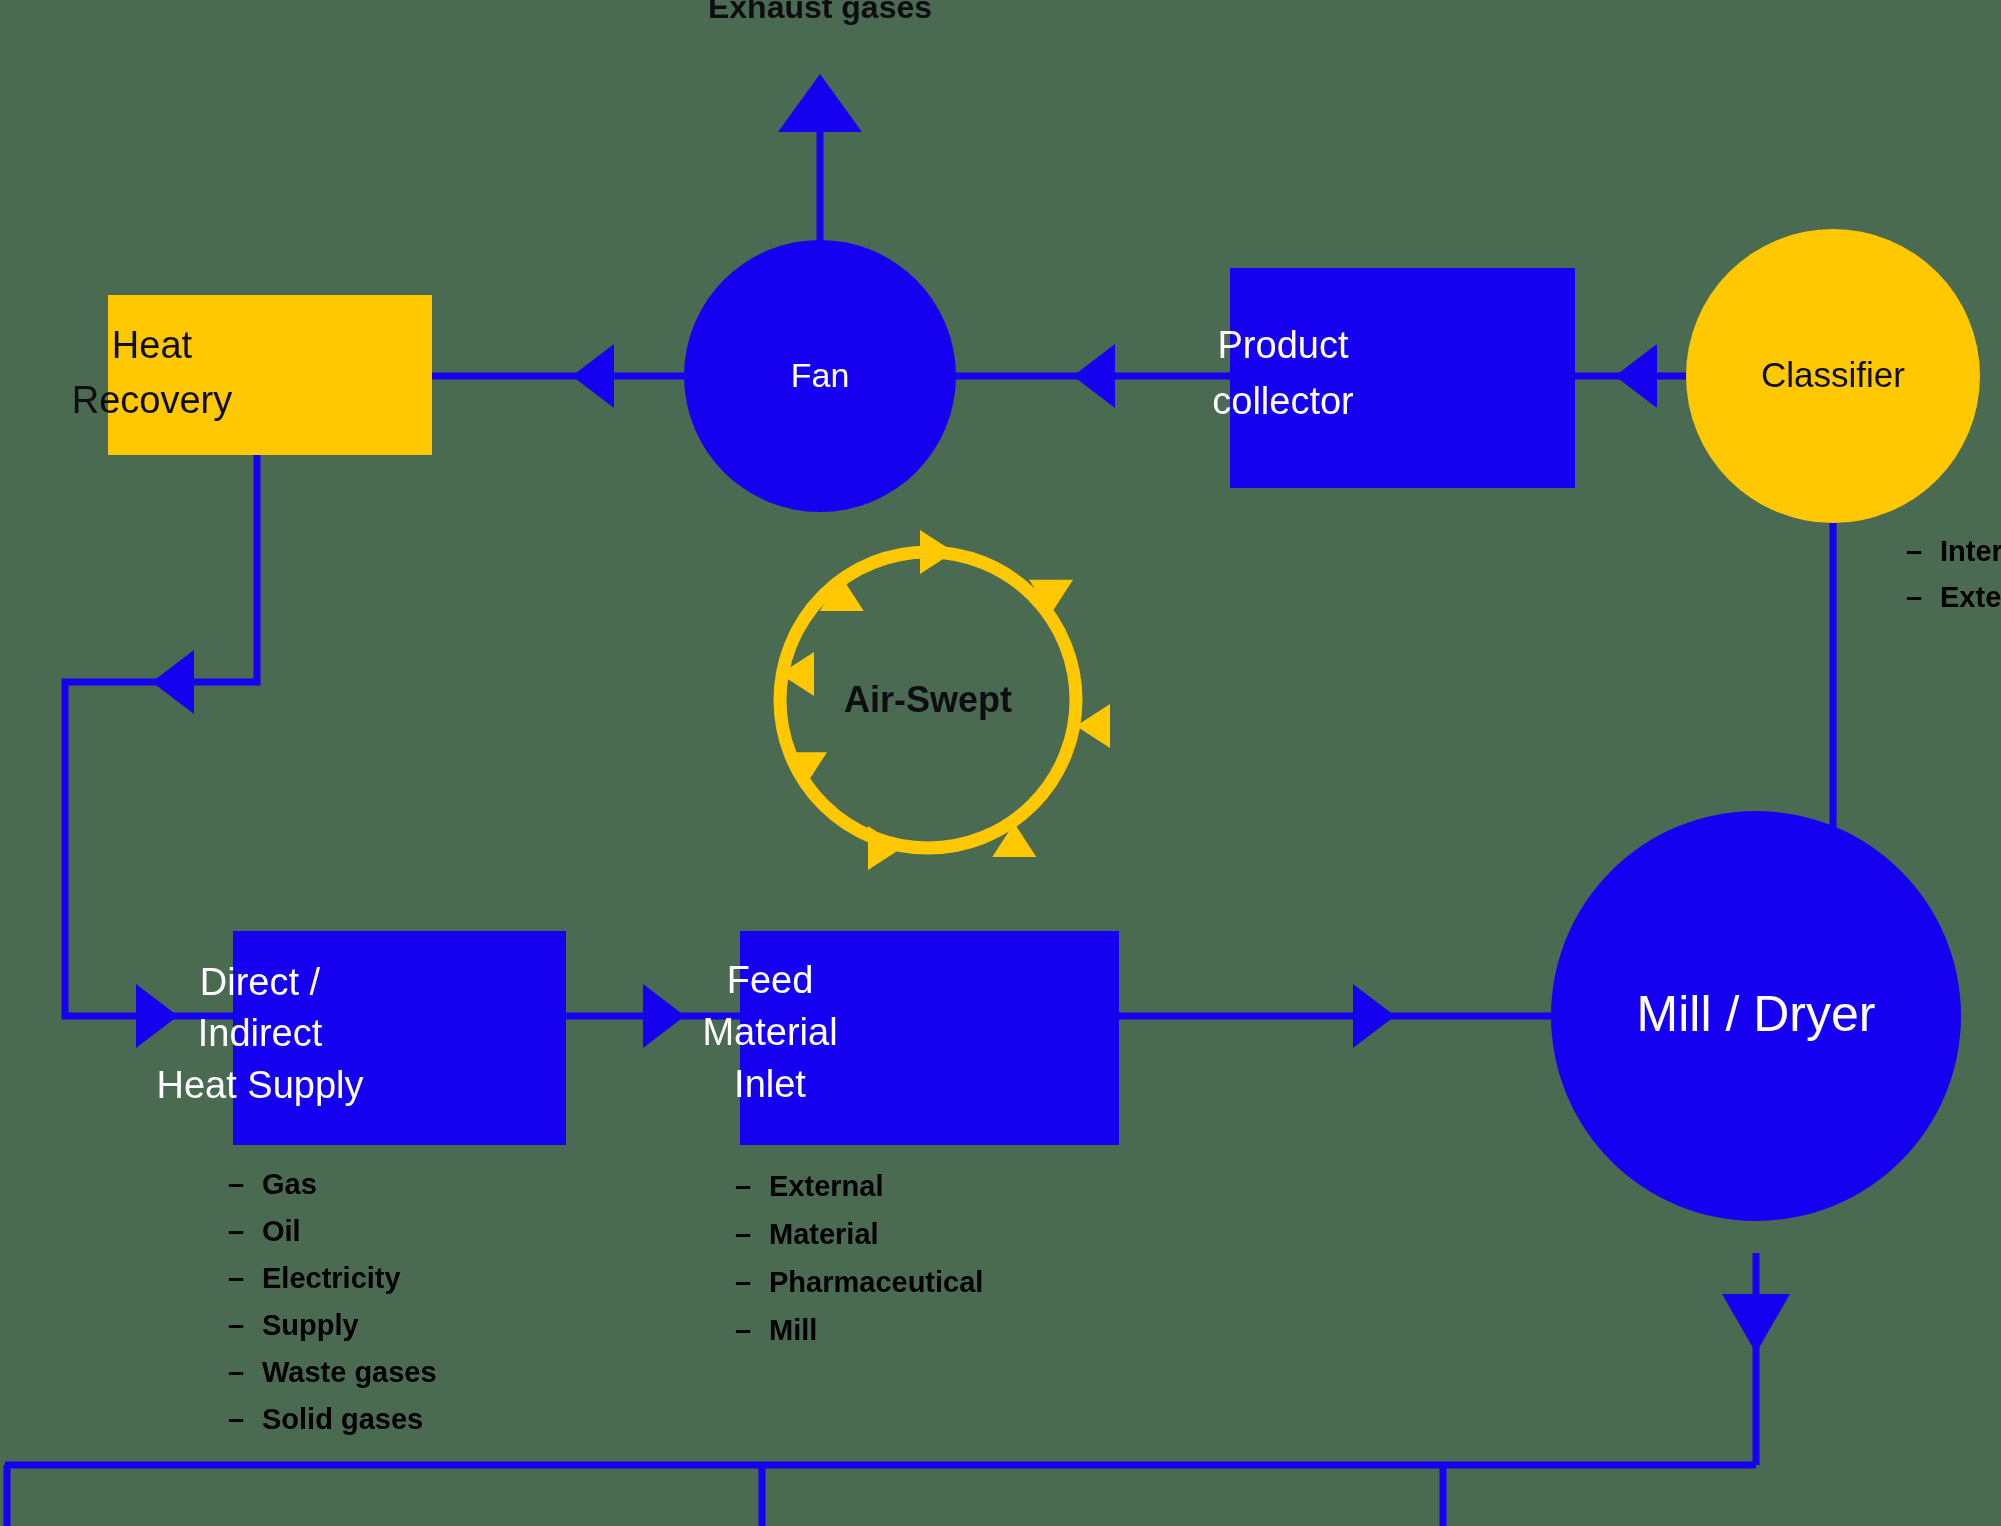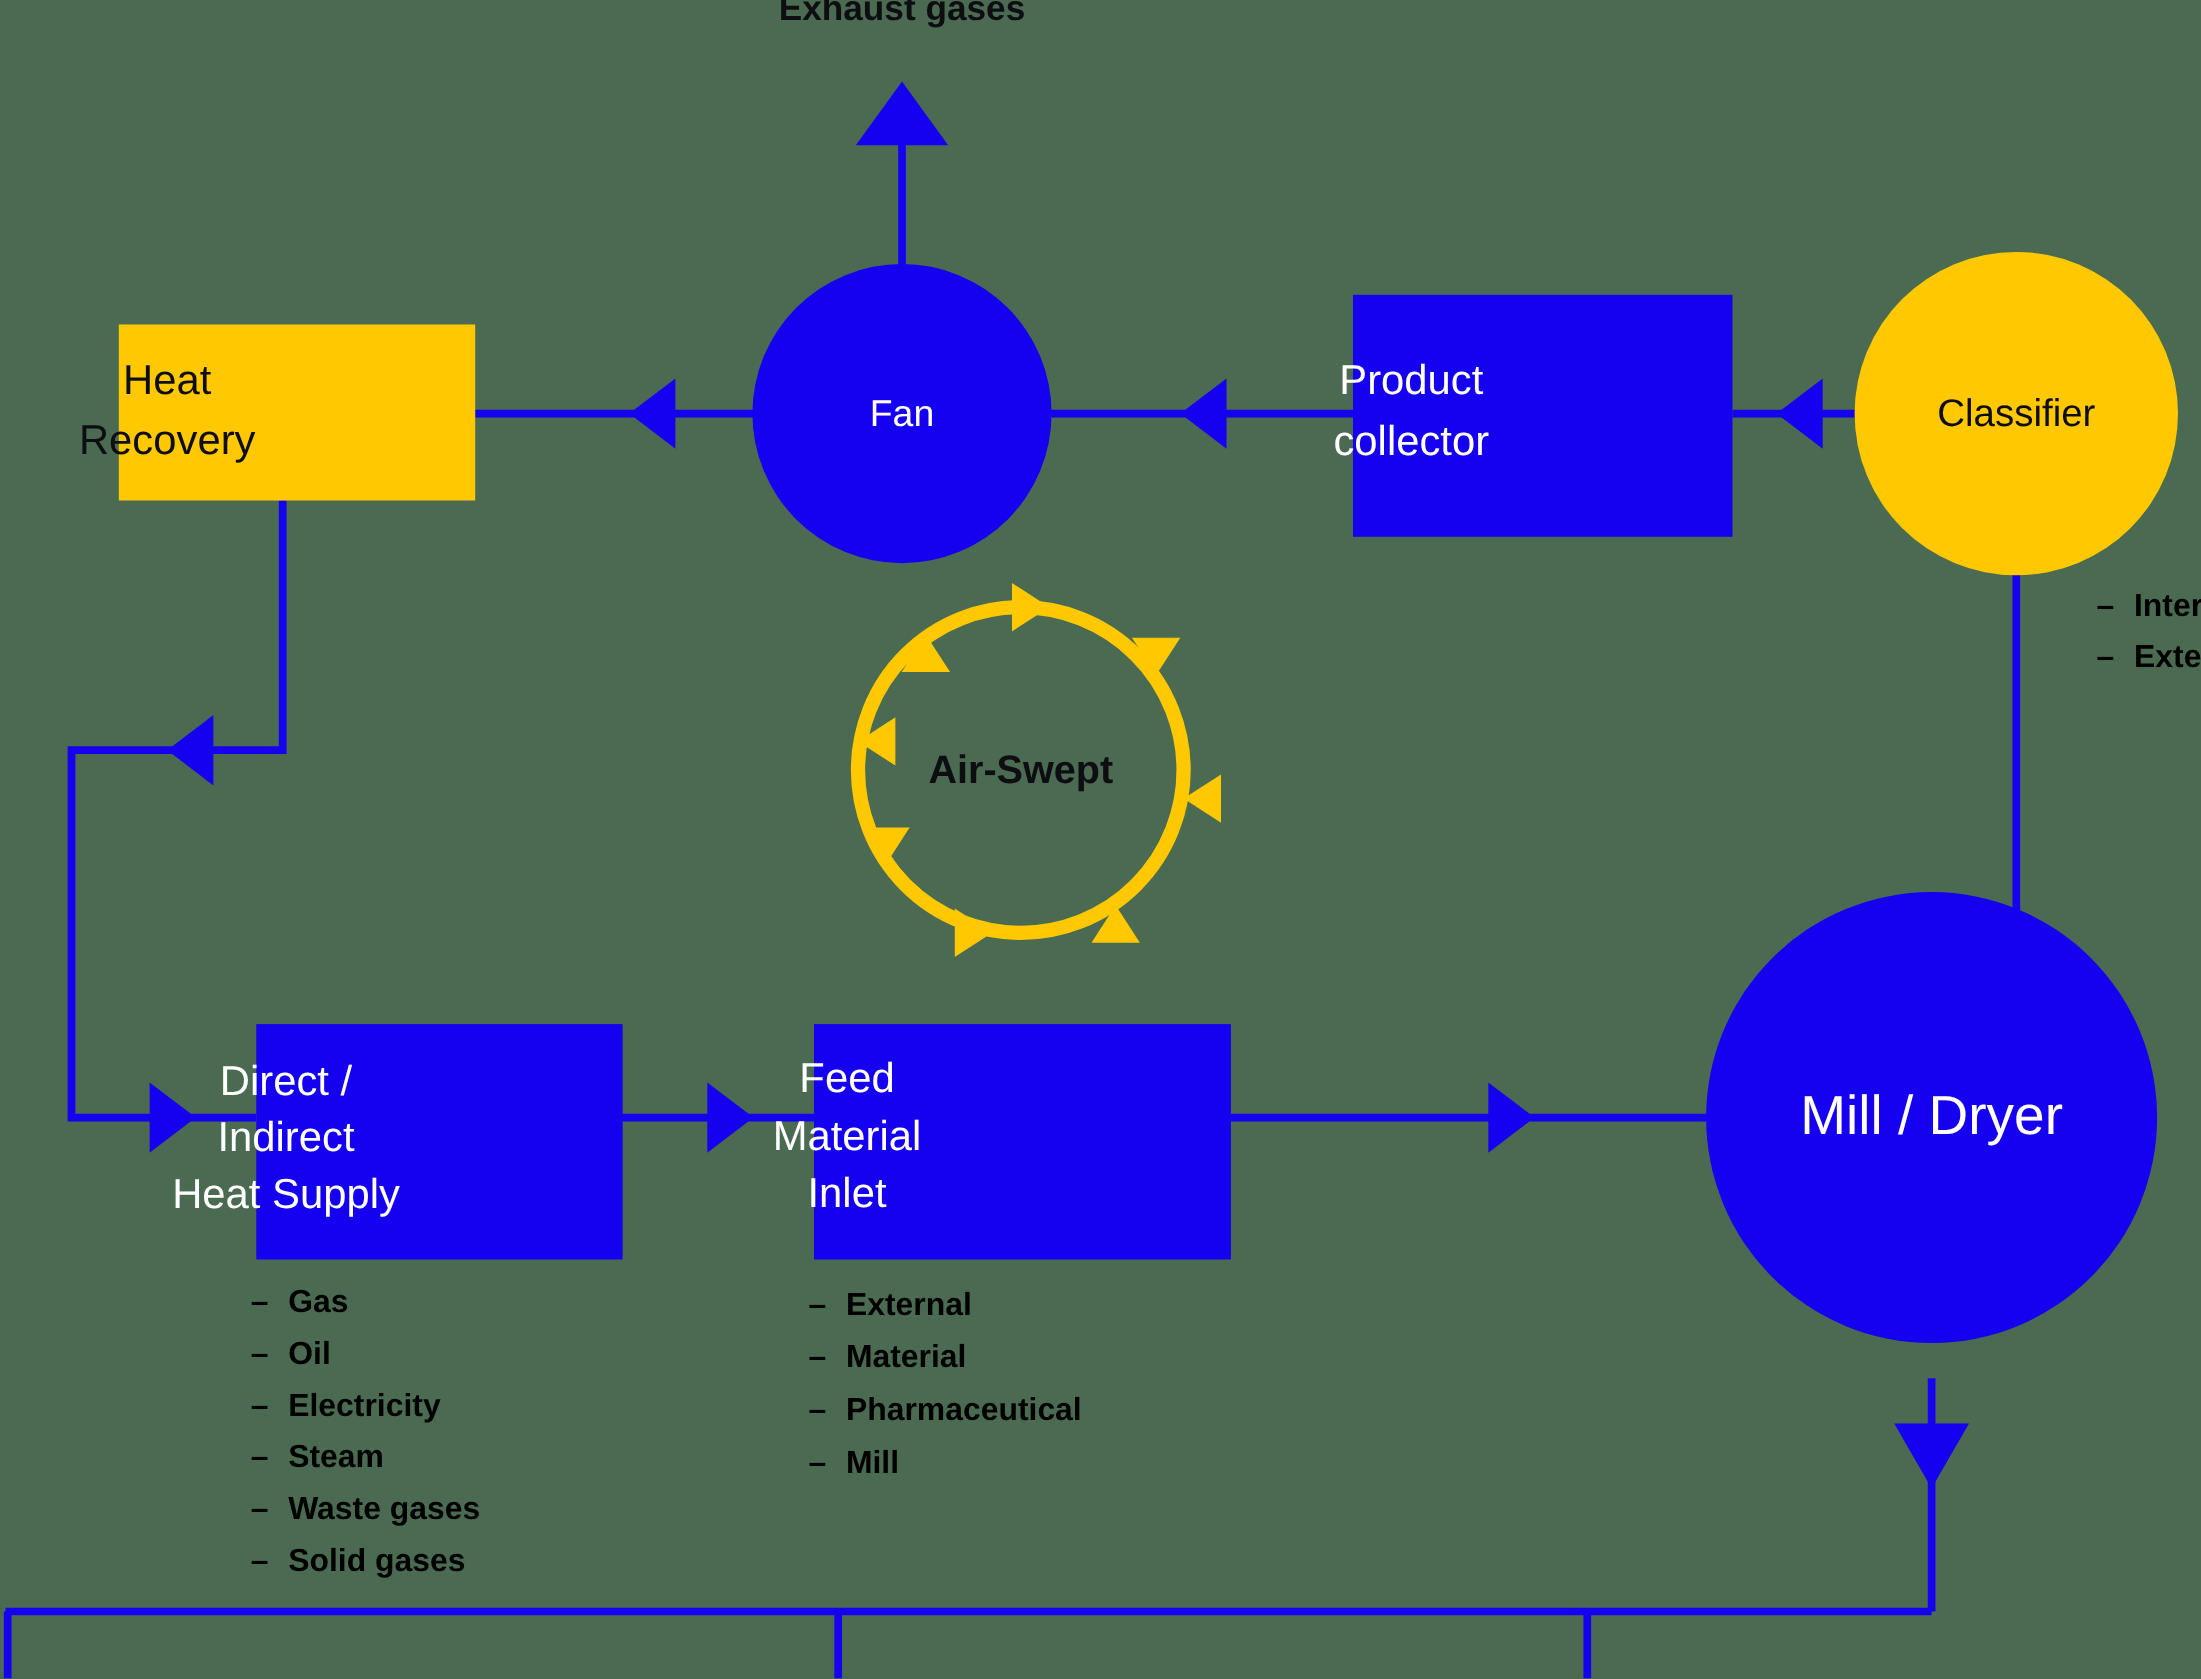--- a/index.html
+++ b/index.html
@@ -162,21 +162,21 @@
     <div style="display:flex; align-items:baseline; gap:20px; height:47px;">
       <span class="list-text" style="display:inline-block;width:14px;">–</span>
       <span class="list-text">Oil</span>
     </div>
     <div style="display:flex; align-items:baseline; gap:20px; height:47px;">
       <span class="list-text" style="display:inline-block;width:14px;">–</span>
       <span class="list-text">Electricity</span>
     </div>
     <div style="display:flex; align-items:baseline; gap:20px; height:47px;">
       <span class="list-text" style="display:inline-block;width:14px;">–</span>
-      <span class="list-text">Steam</span>
+      <span class="list-text">Supply</span>
     </div>
     <div style="display:flex; align-items:baseline; gap:20px; height:47px;">
       <span class="list-text" style="display:inline-block;width:14px;">–</span>
       <span class="list-text">Waste gases</span>
     </div>
     <div style="display:flex; align-items:baseline; gap:20px; height:47px;">
       <span class="list-text" style="display:inline-block;width:14px;">–</span>
       <span class="list-text">Solid gases</span>
     </div>
   </div>

